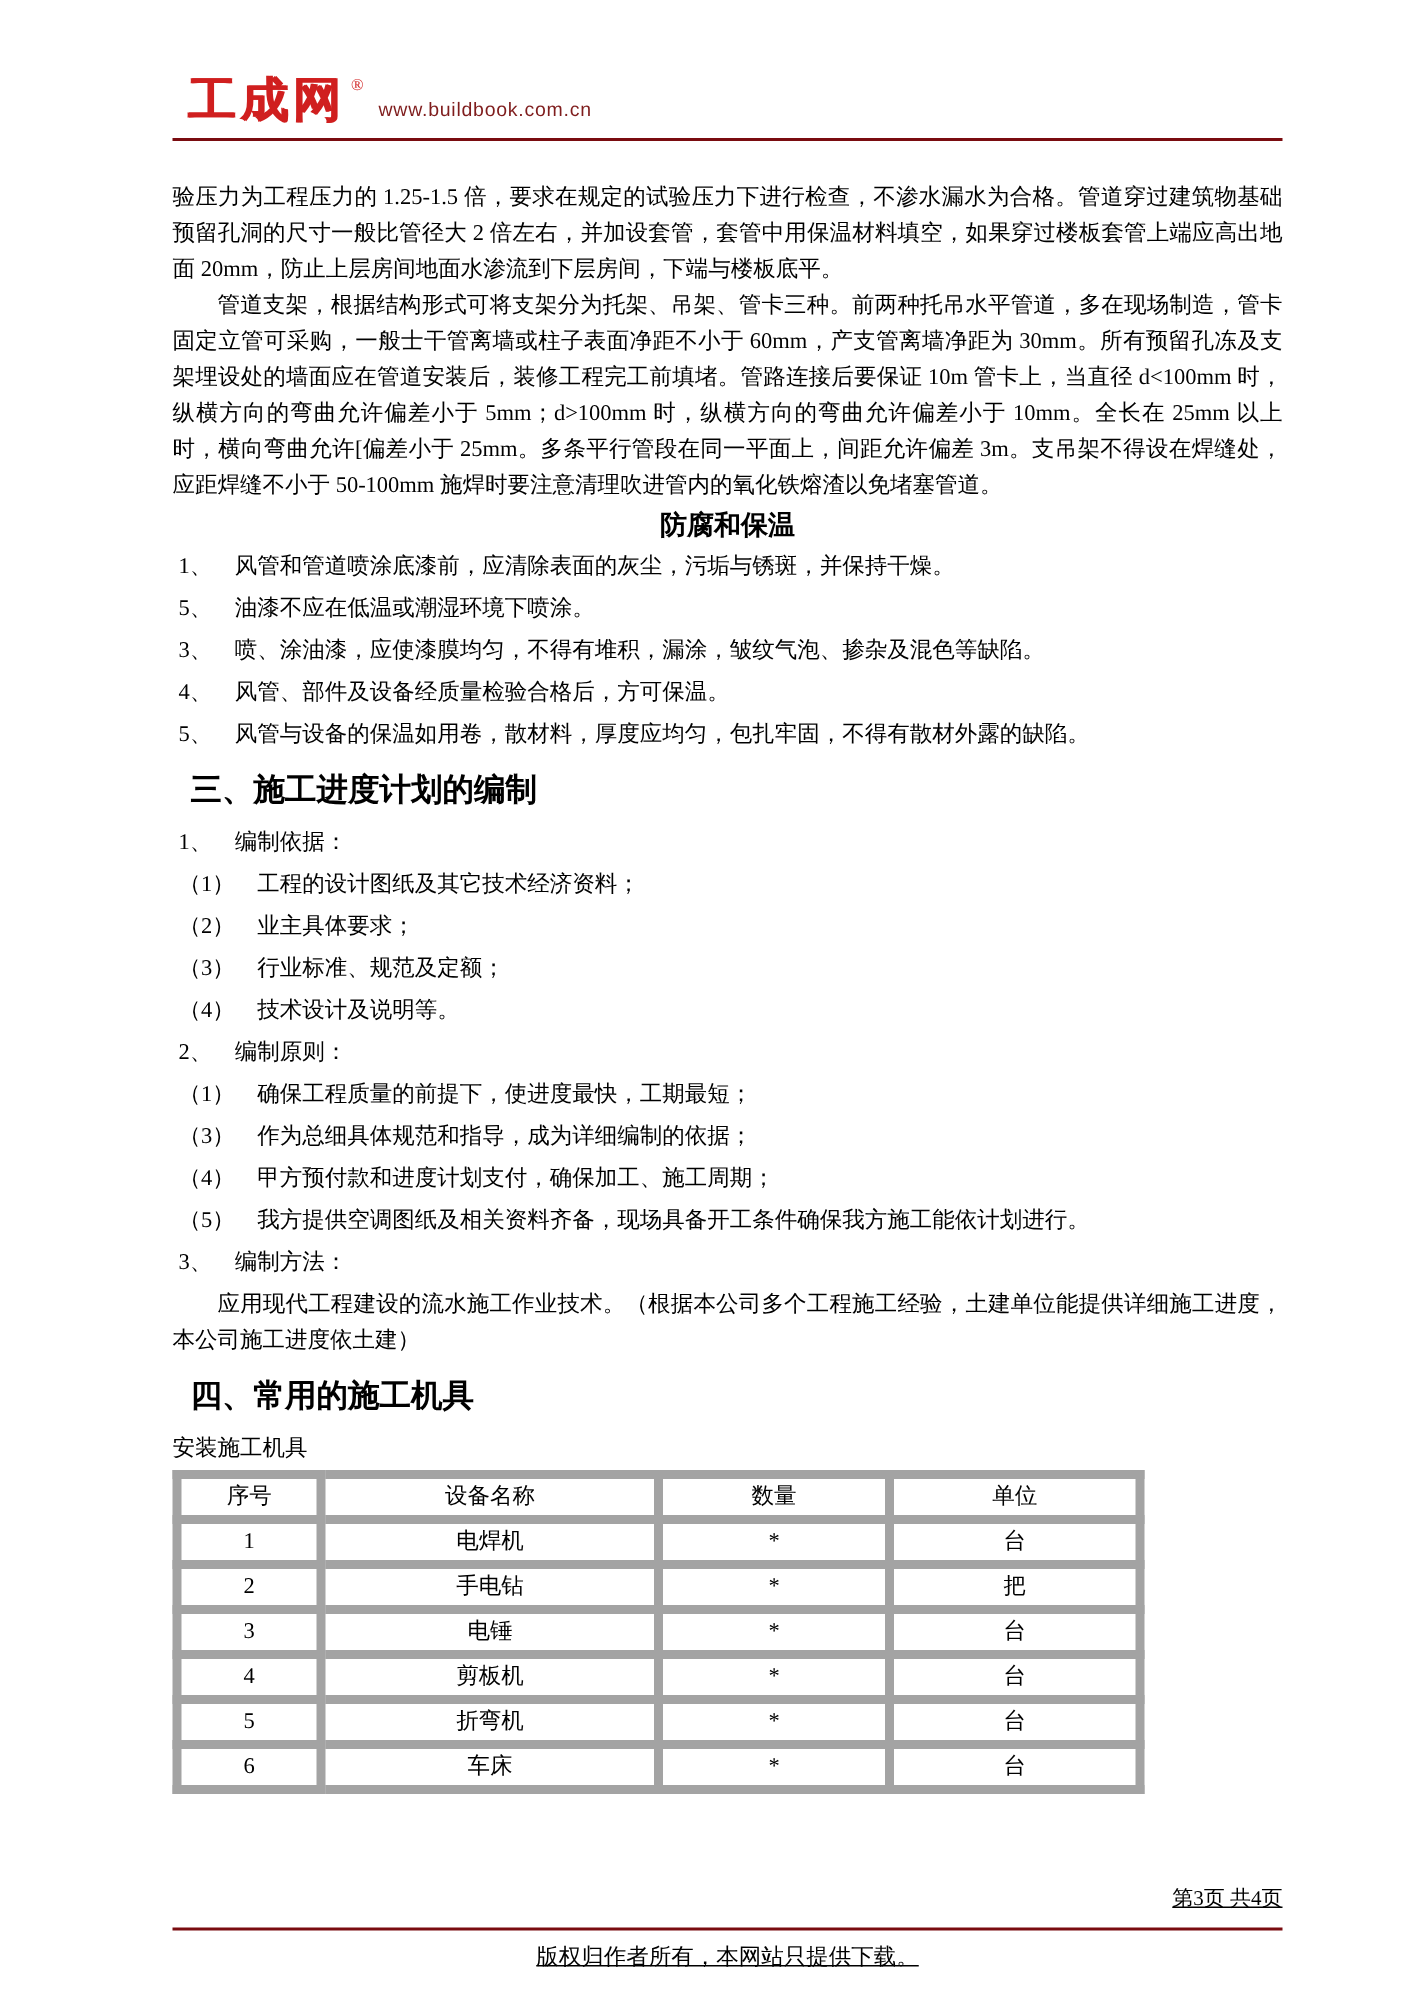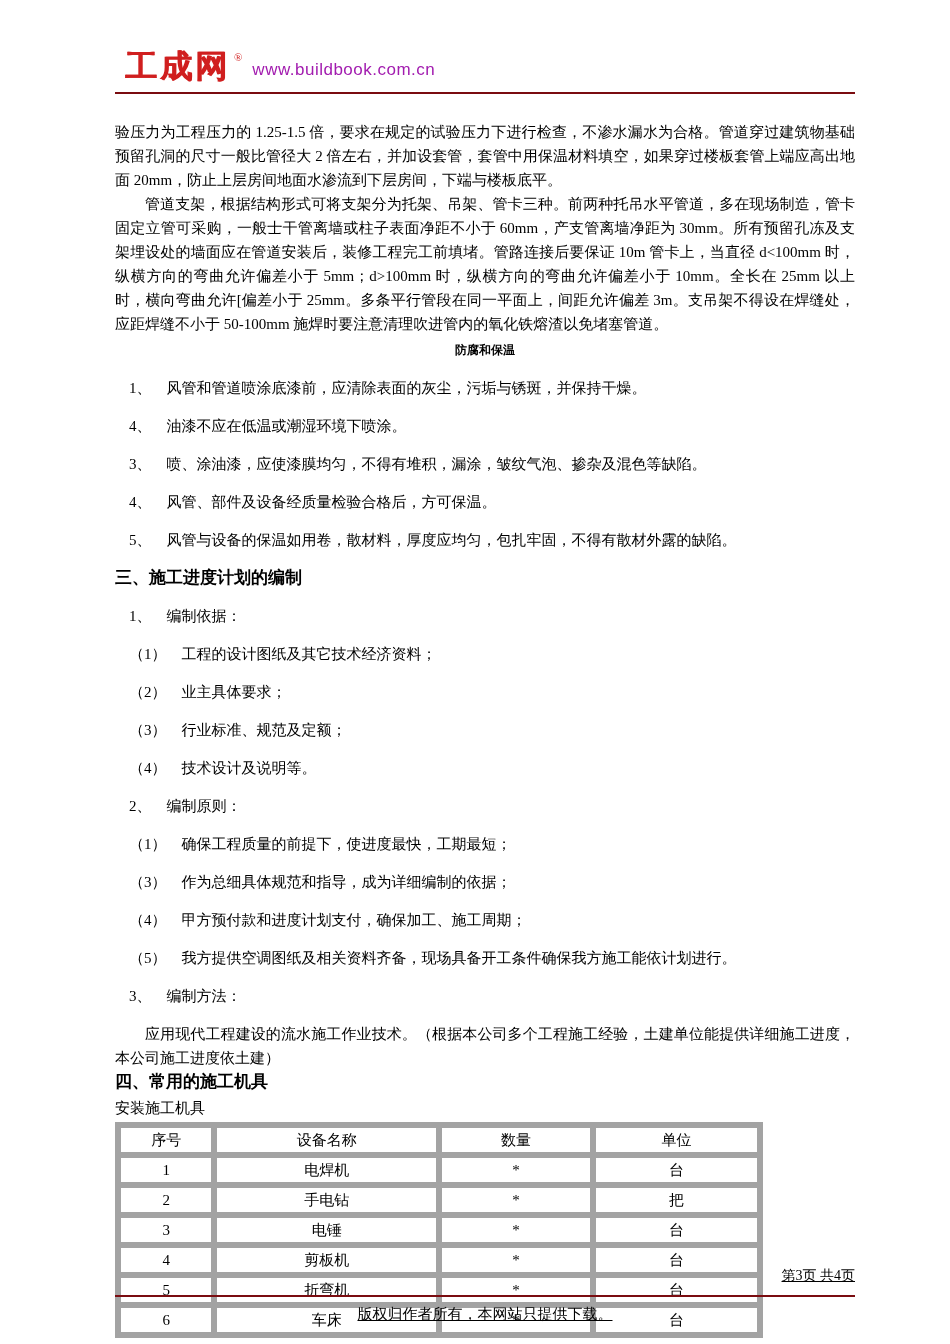--- a/index.html
+++ b/index.html
@@ -42,49 +42,49 @@
   }
   .reg{
     color:var(--logo_red);
     font-size:11px;
     line-height:1;
     align-self:flex-start;
     margin-top:2px;
     margin-left:-6px;
   }
   .site-url{
-    font-size:17px;
-    color:#a21caf;
+    font-size:13px;
+    color:#7f1d1d;
     padding-bottom:2px;
     font-family:"Liberation Sans","DejaVu Sans",sans-serif;
     letter-spacing:0.5px;
   }
   .rule{
     height:2px;
     background:var(--rule_red);
     margin-top:10px;
   }
   
   .content{
     padding:26px 95px 16px 115px;
     font-size:15px;
     line-height:24px;
   }
   .para{margin:0;text-align:justify;}
   .indent{text-indent:2em;}
-  .line{margin:14px;}
+  .line{margin:4px;}
   .center-title{
     margin:2px 0;
     text-align:center;
-    font-size:12px;
+    font-size:18px;
     font-weight:bold;
   }
   .bold-line{
-    margin:0;
-    font-size:17px;
+    margin:12px;
+    font-size:21px;
     font-weight:bold;
   }
   .table-caption{margin:2px 0 2px 0;}
   
   table.tools-table{
     border-collapse:collapse;
     width:648px;
     margin-top:2px;
     font-size:15px;
   }
@@ -132,21 +132,21 @@
     <div class="rule"></div>
   </header>
 
   <main class="content">
 
     <p class="para">验压力为工程压力的 1.25-1.5 倍，要求在规定的试验压力下进行检查，不渗水漏水为合格。管道穿过建筑物基础预留孔洞的尺寸一般比管径大 2 倍左右，并加设套管，套管中用保温材料填空，如果穿过楼板套管上端应高出地面 20mm，防止上层房间地面水渗流到下层房间，下端与楼板底平。</p>
     <p class="para indent">管道支架，根据结构形式可将支架分为托架、吊架、管卡三种。前两种托吊水平管道，多在现场制造，管卡固定立管可采购，一般士干管离墙或柱子表面净距不小于 60mm，产支管离墙净距为 30mm。所有预留孔冻及支架埋设处的墙面应在管道安装后，装修工程完工前填堵。管路连接后要保证 10m 管卡上，当直径 d&lt;100mm 时，纵横方向的弯曲允许偏差小于 5mm；d&gt;100mm 时，纵横方向的弯曲允许偏差小于 10mm。全长在 25mm 以上时，横向弯曲允许[偏差小于 25mm。多条平行管段在同一平面上，间距允许偏差 3m。支吊架不得设在焊缝处，应距焊缝不小于 50-100mm 施焊时要注意清理吹进管内的氧化铁熔渣以免堵塞管道。</p>
 
     <h3 class="center-title">防腐和保温</h3>
     <p class="line">1、　风管和管道喷涂底漆前，应清除表面的灰尘，污垢与锈斑，并保持干燥。</p>
-    <p class="line">4、　油漆不应在低温或潮湿环境下喷涂。</p>
+    <p class="line">5、　油漆不应在低温或潮湿环境下喷涂。</p>
     <p class="line">3、　喷、涂油漆，应使漆膜均匀，不得有堆积，漏涂，皱纹气泡、掺杂及混色等缺陷。</p>
     <p class="line">4、　风管、部件及设备经质量检验合格后，方可保温。</p>
     <p class="line">5、　风管与设备的保温如用卷，散材料，厚度应均匀，包扎牢固，不得有散材外露的缺陷。</p>
 
     <h4 class="bold-line">三、施工进度计划的编制</h4>
     <p class="line">1、　编制依据：</p>
     <p class="line">（1）　工程的设计图纸及其它技术经济资料；</p>
     <p class="line">（2）　业主具体要求；</p>
     <p class="line">（3）　行业标准、规范及定额；</p>
     <p class="line">（4）　技术设计及说明等。</p>

